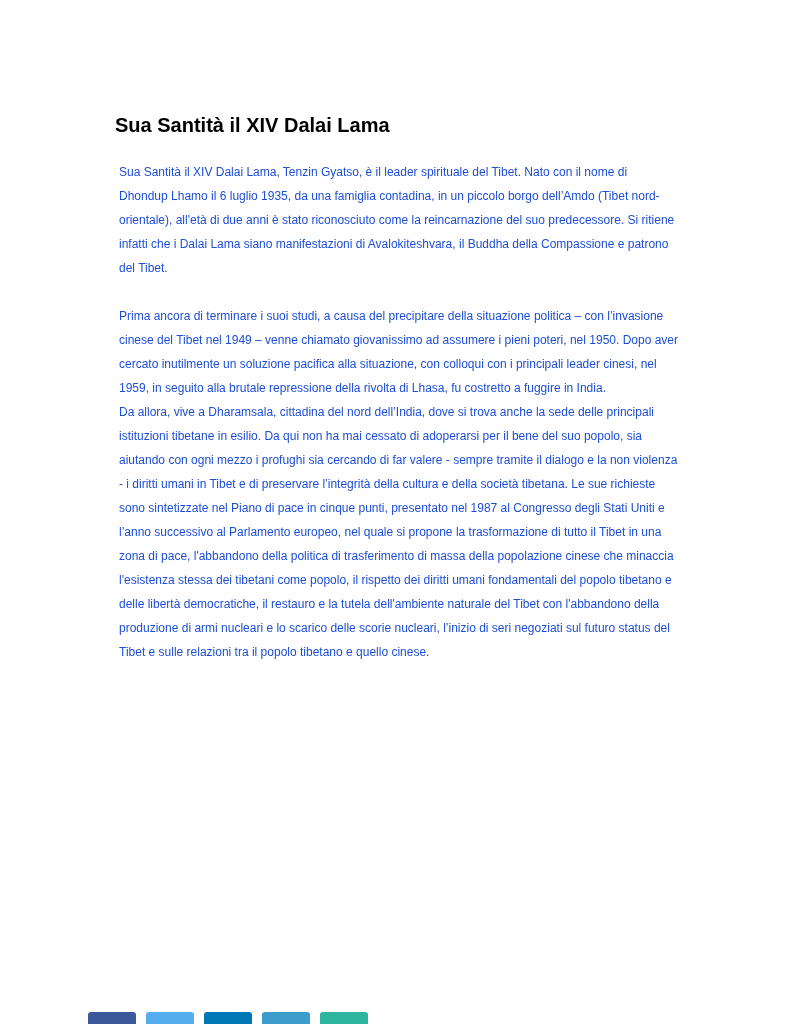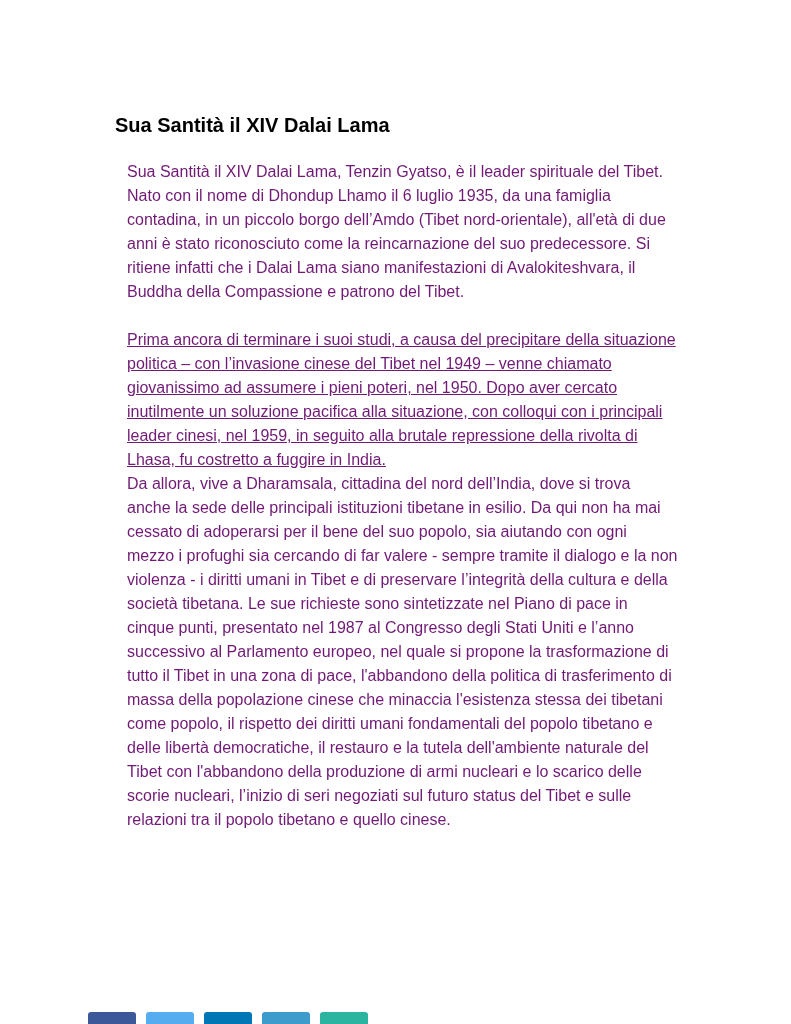--- a/index.html
+++ b/index.html
@@ -24,28 +24,27 @@
     width: 563px;
   }
   .doc-title {
     font-size: 20px;
     line-height: 26px;
     font-weight: bold;
     color: #000000;
     margin: 0 0 22px 0;
   }
   .content p {
-    font-size: 16px;
+    font-size: 12px;
     line-height: 24px;
-    margin: 0 0 24px 12px;
-    color: #701a75;
+    margin: 0 0 24px 4px;
+    color: #1d4ed8;
   }
   .content p.tight {
     margin-bottom: 0;
-    text-decoration: underline;
   }
   .share-row {
     position: absolute;
     left: 88px;
     top: 1012px;
     display: flex;
     gap: 10px;
   }
   .share-btn {
     width: 48px;

